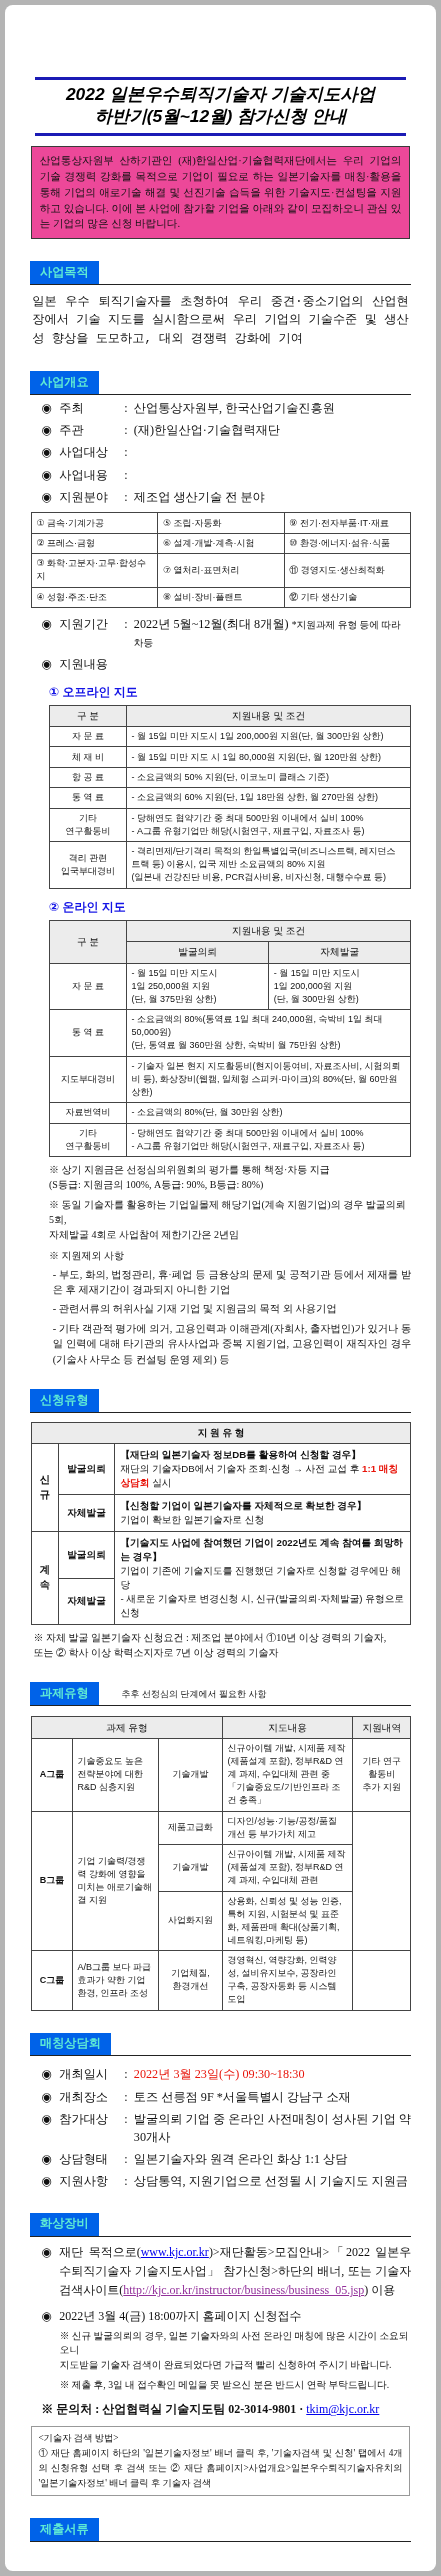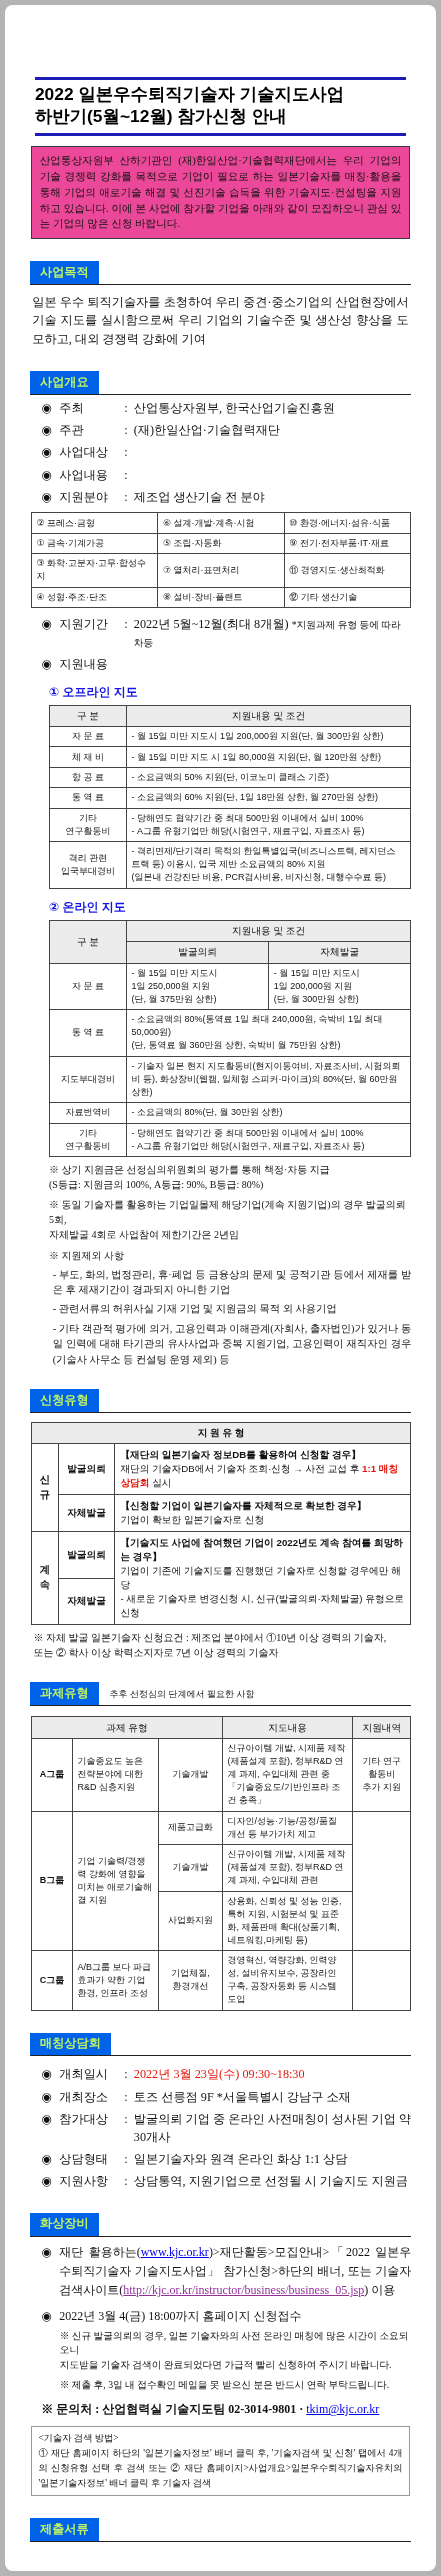--- a/index.html
+++ b/index.html
@@ -2,32 +2,32 @@
 <html style="font-size:10.3px"><head>
 <meta charset="utf-8">
 <style>
   html,body{margin:0;padding:0;}
   body{width:441px;background:#9e9e9e;font-family:"Liberation Serif","DejaVu Serif",serif;color:#111;}
   .page{position:relative;width:441px;height:2576px;background:#b4b4b4;}
   .sheet{position:absolute;left:5.2px;top:5.2px;right:5.2px;bottom:5.2px;background:#ffffff;border-radius:7.7px;overflow:hidden;}
   .inner{padding:0 24.5px;}
 
   
-  .title-block{margin:72px 5.2px 0 5.2px;border-top:3.2px solid #1b1bb5;border-bottom:3.2px solid #1b1bb5;padding:3.9px 0 5.2px;}
+  .title-block{margin:72px 5.2px 0 5.2px;border-top:3.2px solid #1b1bb5;border-bottom:3.2px solid #1b1bb5;padding:3.9px 0 5.2px;text-align:center;font-style:italic;}
   .title-line{font-family:"Liberation Sans","DejaVu Sans",sans-serif;font-weight:bold;font-size:17.4px;line-height:1.25;color:#000;}
 
   
   .intro-box{margin:10.3px 1.3px 0;border:1.3px solid #3a3a3a;background:#ec4899;padding:5.8px 7.7px;font-size:10.6px;line-height:1.5;text-align:justify;}
 
   
   .sec{border-bottom:1.3px solid #222;margin-top:22px;}
-  .sec .tag{display:inline-block;background:#0062e8;color:#bef264;font-family:"Liberation Sans","DejaVu Sans",sans-serif;font-weight:bold;font-size:12.2px;padding:2.6px 10.3px 3.2px;}
-  .sec .sub{font-family:"Liberation Sans","DejaVu Sans",sans-serif;font-size:9px;margin-left:8px;color:#111;}
-
-  .body-text{font-size:12.2px;line-height:1.55;margin:7.7px 2.6px 0;text-align:justify;}
+  .sec .tag{display:inline-block;background:#0062e8;color:#5eead4;font-family:"Liberation Sans","DejaVu Sans",sans-serif;font-weight:bold;font-size:12.2px;padding:2.6px 10.3px 3.2px;}
+  .sec .sub{font-family:"Liberation Sans","DejaVu Sans",sans-serif;font-size:9px;margin-left:20px;color:#111;}
+
+  .body-text{font-size:12.2px;line-height:1.55;margin:7.7px 2.6px 0;text-align:justify;font-family:Liberation Mono, monospace;}
 
   
   .bullet{display:flex;font-size:12.2px;line-height:1.5;margin:3.9px 0 0 11.6px;}
   .b-icon{width:18px;flex:none;}
   .b-label{width:59px;flex:none;text-align-last:justify;}
   .b-colon{width:15.5px;flex:none;text-align:center;}
   .b-value{flex:1;white-space:pre-line;}
   .b-note{font-size:9.7px;}
 
   table{border-collapse:collapse;width:100%;}
@@ -116,28 +116,28 @@
     <span class="b-icon">◉</span>
     <span class="b-label">지원분야</span>
     <span class="b-colon">:</span>
     <span class="b-value">제조업 생산기술 전 분야</span>
   </div>
 
   <div class="tbl-wrap" style="margin:6.4px 0 0 1.3px;">
   <table class="tbl fields">
     <tbody>
               <tr>
+      <td>① 금속·기계가공</td>
+      <td>⑤ 조립·자동화</td>
+      <td>⑨ 전기·전자부품·IT·재료</td>
+    </tr>
+    <tr>
       <td>② 프레스·금형</td>
       <td>⑥ 설계·개발·계측·시험</td>
       <td>⑩ 환경·에너지·섬유·식품</td>
-    </tr>
-    <tr>
-      <td>① 금속·기계가공</td>
-      <td>⑤ 조립·자동화</td>
-      <td>⑨ 전기·전자부품·IT·재료</td>
     </tr>
     <tr>
       <td>③ 화학·고분자·고무·합성수지</td>
       <td>⑦ 열처리·표면처리</td>
       <td>⑪ 경영지도·생산최적화</td>
     </tr>
     <tr>
       <td>④ 성형·주조·단조</td>
       <td>⑧ 설비·장비·플랜트</td>
       <td>⑫ 기타 생산기술</td>
@@ -374,21 +374,21 @@
     <span class="b-label">지원사항</span>
     <span class="b-colon">:</span>
     <span class="b-value">상담통역, 지원기업으로 선정될 시 기술지도 지원금</span>
   </div>
 
   <div class="sec">
     <span class="tag">화상장비</span>
   </div>
   <div class="how">
     <span class="b-icon">◉</span>
-    <span class="htext"><span>재단 활용하는(</span><a class="lnk" href="#">www.kjc.or.kr</a><span>)&gt;재단활동&gt;모집안내&gt;「2022 일본우수퇴직기술자 기술지도사업」 참가신청&gt;하단의 배너, 또는 기술자검색사이트(</span><a class="lnk2" href="#">http://kjc.or.kr/instructor/business/business_05.jsp</a><span>) 이용</span></span>
+    <span class="htext"><span>재단 목적으로(</span><a class="lnk" href="#">www.kjc.or.kr</a><span>)&gt;재단활동&gt;모집안내&gt;「2022 일본우수퇴직기술자 기술지도사업」 참가신청&gt;하단의 배너, 또는 기술자검색사이트(</span><a class="lnk2" href="#">http://kjc.or.kr/instructor/business/business_05.jsp</a><span>) 이용</span></span>
   </div>
   <div class="how">
     <span class="b-icon">◉</span>
     <span class="htext">2022년 3월 4(금) 18:00까지 홈페이지 신청접수</span>
   </div>
   <div class="subnote">※ 신규 발굴의뢰의 경우, 일본 기술자와의 사전 온라인 매칭에 많은 시간이 소요되오니
 지도받을 기술자 검색이 완료되었다면 가급적 빨리 신청하여 주시기 바랍니다.</div>
   <div class="subnote" style="margin-top:5.2px;">※ 제출 후, 3일 내 접수확인 메일을 못 받으신 분은 반드시 연락 부탁드립니다.</div>
   <div class="contact"><b><span>※ 문의처 : 산업협력실 기술지도팀 02-3014-9801 · </span></b><a class="lnk" href="#">tkim@kjc.or.kr</a></div>
   <div class="search-box">

